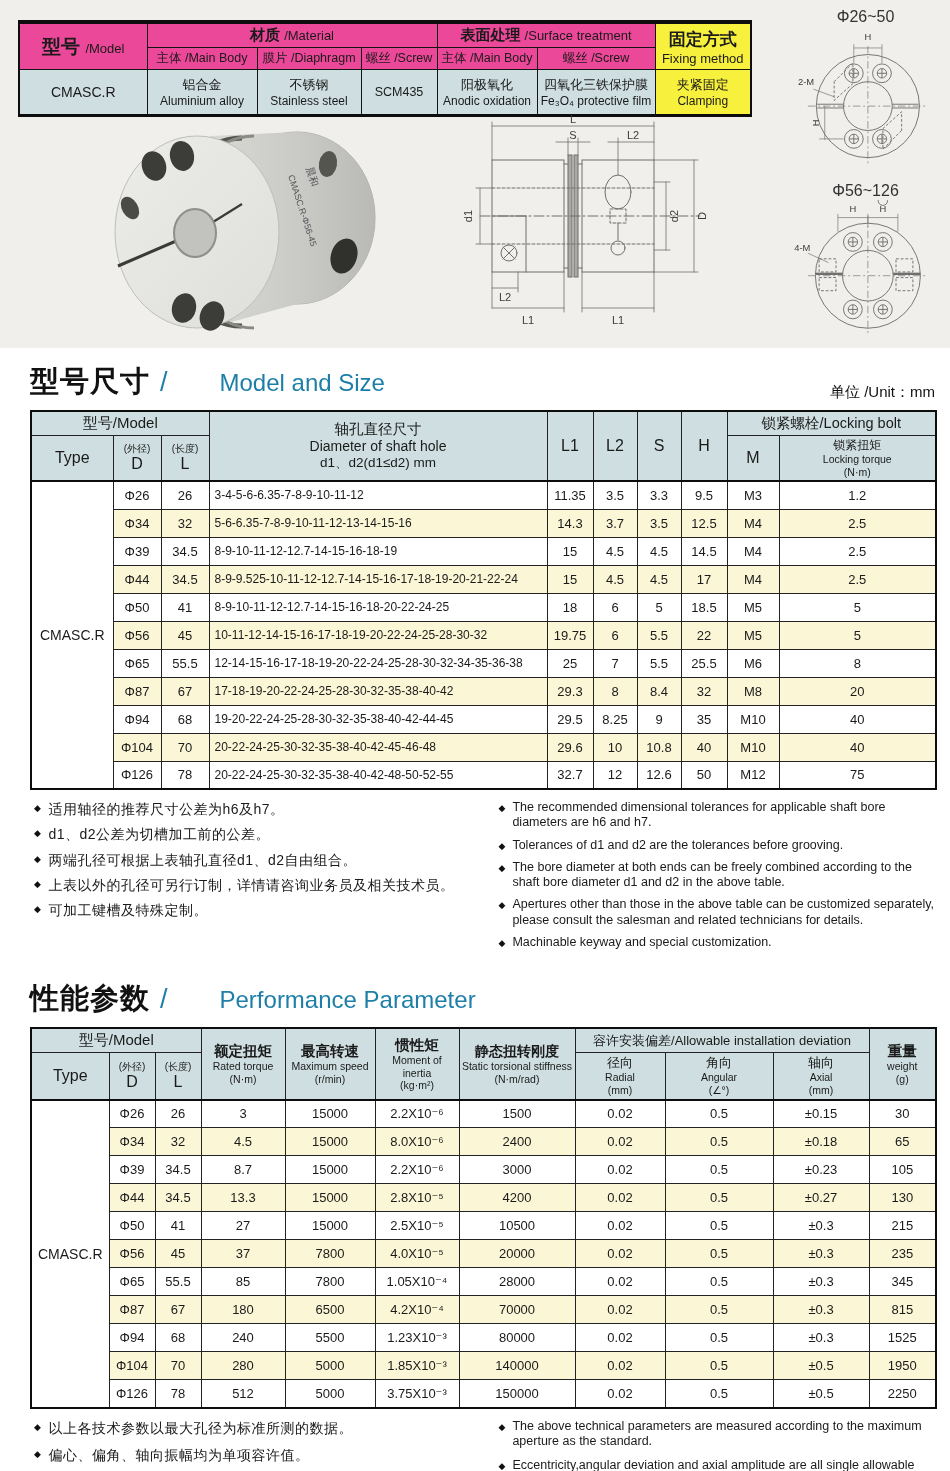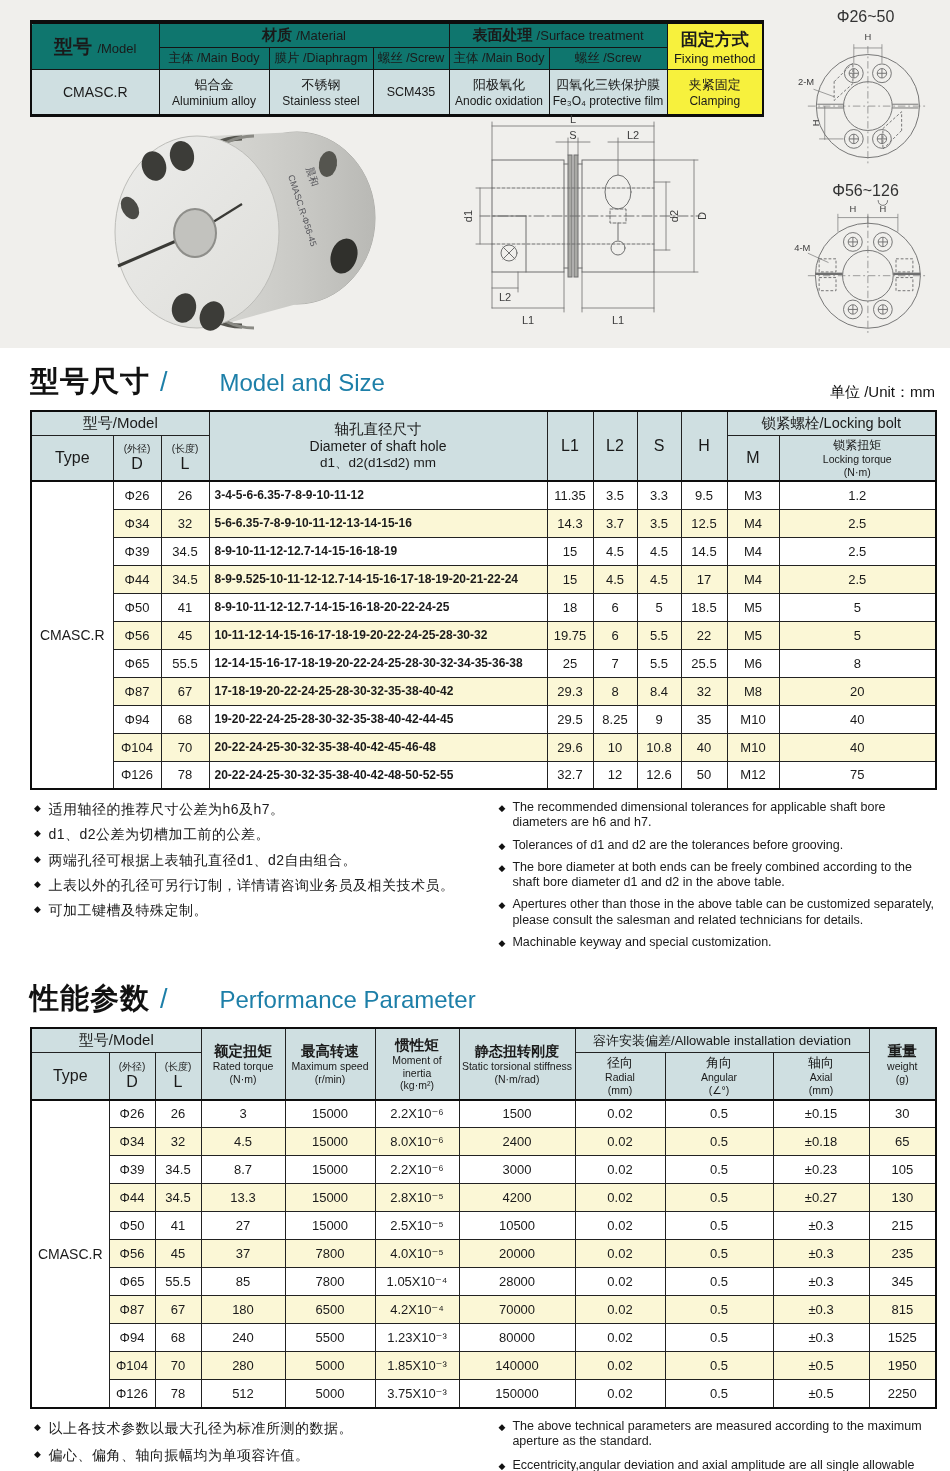--- a/index.html
+++ b/index.html
@@ -5,22 +5,22 @@
   * { margin:0; padding:0; box-sizing:border-box; }
   html,body { background:#ffffff; }
   body {
     width:950px; height:1471px; position:relative;
     font-family:"Liberation Sans","DejaVu Sans",sans-serif;
     color:#1a1a1a; overflow:hidden;
   }
   
   .top-band { position:relative; width:950px; height:348px; background:#f0efec; }
   .spec-table {
-    position:absolute; left:30px; top:20px; border-collapse:collapse;
-    background:#0f766e; table-layout:fixed;border-radius:11px;
+    position:absolute; left:18px; top:20px; border-collapse:collapse;
+    background:#ec4899; table-layout:fixed;border-radius:11px;
   }
   .spec-table th, .spec-table td {
     border:1px solid #141414; text-align:center; vertical-align:middle;
     font-weight:normal; padding:2px 3px;
   }
   .spec-table { border:2px solid #0d0d0d; border-top-width:4px; border-bottom-width:3px; }
   .spec-table .big-hd { font-size:19px; font-weight:700; }
   .spec-table .grp-hd { font-size:15px; font-weight:700; }
   .spec-table .grp-hd .en, .spec-table .big-hd .en { font-size:13px; font-weight:400; }
   .spec-table .sub-hd { font-size:12.5px; }
@@ -52,21 +52,21 @@
   .data-table thead th { background:#cfdfe1; font-weight:400; padding:2px 2px; }
   .data-table thead { border-bottom:2px solid #0d0d0d; }
   .hdr-cn { font-size:14.5px; display:block; line-height:1.25; }
   .hdr-cn.b { font-weight:700; }
   .hdr-en { font-size:10.5px; display:block; line-height:1.2; }
   .hdr-big { font-size:16px; }
   .hdr-model { font-size:15px; }
   .data-table tbody td { font-size:13px; height:28px; padding:1px 3px; background:#ffffff; }
   .data-table tbody tr:nth-child(even) td { background:#fbf7d6; }
   .data-table tbody td.type-cell { background:#ffffff !important; font-size:14px; }
-  .data-table tbody td.holes { text-align:left; font-size:12px; padding-left:5px;font-weight:bold; }
+  .data-table tbody td.holes { text-align:left; font-size:12px; padding-left:5px; }
   
   .notes-row { display:flex; margin:10px 15px 0 30px; gap:24px; }
   .notes { flex:1; }
   .notes li { list-style:none; display:flex; margin-bottom:7px; }
   .notes .blt { font-size:9px; margin:3px 7px 0 4px; color:#111; }
   .notes-cn li { font-size:14px; line-height:1.3; letter-spacing:0.5px; }
   .notes-en li { font-size:12.5px; line-height:1.22; }
   .perf-notes li { margin-bottom:9px; }
 </style>
 </head>

